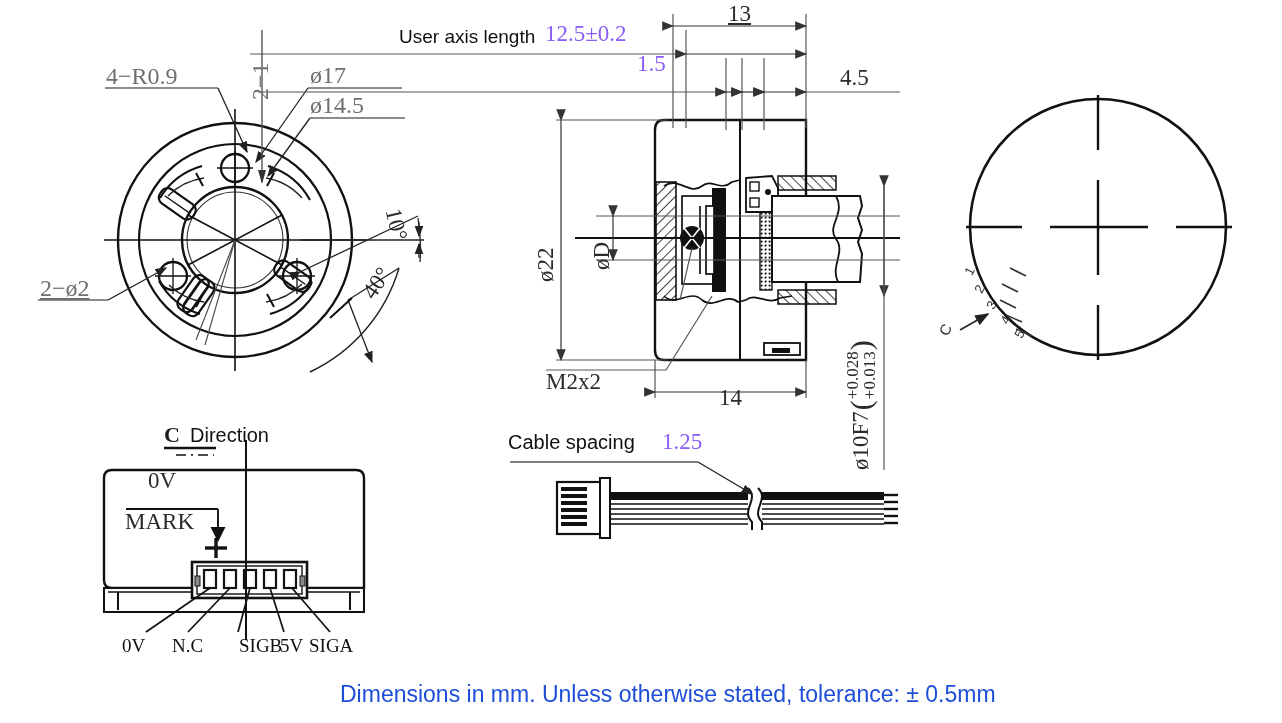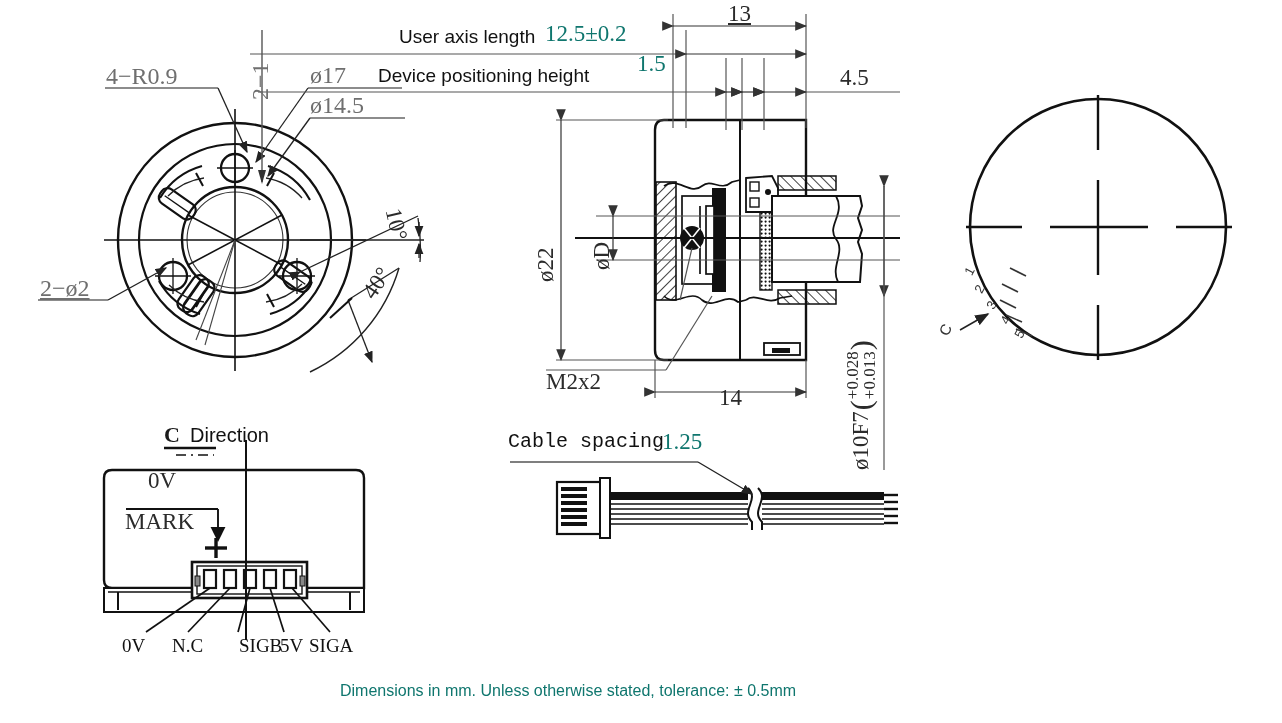--- a/index.html
+++ b/index.html
@@ -8,23 +8,23 @@
     width:1282px;height:723px;position:relative;overflow:hidden;
     font-family:"Liberation Sans", sans-serif;
     color:#1a1a1a;
   }
   #sheet{position:absolute;left:0;top:0;width:1282px;height:723px;}
   svg.layer{position:absolute;left:0;top:0;width:1282px;height:723px;overflow:visible;}
   .txt{position:absolute;white-space:nowrap;line-height:1;}
   .lbl-dark{color:#111;font-size:19px;}
   .lbl-gray{color:#6f6f6f;font-size:24px;font-family:"Liberation Serif",serif;}
   .dim{color:#2b2b2b;font-size:23px;font-family:"Liberation Serif",serif;}
-  .dimg{color:#0f766e;font-size:23px;font-family:"Liberation Serif",serif;}
+  .dimg{color:#8b5cf6;font-size:23px;font-family:"Liberation Serif",serif;}
   .small{font-size:13px;}
-  .caption{font-size:16px;color:#0f766e;}
+  .caption{font-size:23px;color:#1d4ed8;}
   .rot90{transform:rotate(-90deg);transform-origin:left top;}
   .pin{font-size:19px;color:#111;font-family:"Liberation Serif",serif;}
   .mono-c{font-family:"Liberation Serif",serif;font-weight:bold;font-size:22px;}
 </style>
 </head>
 <body>
 
 <div id="sheet">
 
   <svg class="layer" viewBox="0 0 1282 723">
@@ -389,21 +389,20 @@
   <div class="txt lbl-gray" style="left:106px;top:64px;">4−R0.9</div>
   <div class="txt lbl-gray" style="left:40px;top:276px;text-decoration:underline;">2−ø2</div>
   <div class="txt lbl-gray rot90" style="left:248px;top:100px;">2−1</div>
   <div class="txt lbl-gray" style="left:310px;top:63px;">ø17</div>
   <div class="txt lbl-gray" style="left:310px;top:93px;">ø14.5</div>
   <div class="txt dim" style="left:404px;top:206px;transform:rotate(77deg);transform-origin:left top;">10°</div>
   <div class="txt dim" style="left:358px;top:290px;transform:rotate(-56deg);transform-origin:left top;">40°</div>
 
   <div class="txt lbl-dark" style="left:399px;top:27px;">User axis length</div>
   <div class="txt dimg" style="left:545px;top:22px;">12.5±0.2</div>
-  <div class="txt lbl-dark" style="left:378px;top:66px;">Device positioning height</div>
   <div class="txt dimg" style="left:637px;top:52px;">1.5</div>
   <div class="txt dim" style="left:728px;top:2px;text-decoration:underline;">13</div>
   <div class="txt dim" style="left:840px;top:66px;">4.5</div>
 
   <div class="txt dim rot90" style="left:534px;top:282px;">ø22</div>
   <div class="txt dim rot90" style="left:590px;top:270px;">øD</div>
 
   <div class="txt dim" style="left:546px;top:370px;">M2x2</div>
   <div class="txt dim" style="left:719px;top:386px;">14</div>
 
@@ -429,18 +428,18 @@
   <div class="txt lbl-dark" style="left:190px;top:425px;font-size:20px;">Direction</div>
   <div class="txt dim" style="left:148px;top:469px;">0V</div>
   <div class="txt dim" style="left:125px;top:510px;">MARK</div>
 
   <div class="txt pin" style="left:122px;top:636px;">0V</div>
   <div class="txt pin" style="left:163px;top:636px;margin-left:9px;">N.C</div>
   <div class="txt pin" style="left:212px;top:636px;margin-left:27px;">SIGB</div>
   <div class="txt pin" style="left:280px;top:636px;">5V</div>
   <div class="txt pin" style="left:309px;top:636px;">SIGA</div>
 
-  <div class="txt lbl-dark" style="left:508px;top:432px;font-size:20px;font-family:Liberation Mono, monospace;">Cable spacing</div>
+  <div class="txt lbl-dark" style="left:508px;top:432px;font-size:20px;">Cable spacing</div>
   <div class="txt dimg" style="left:662px;top:430px;">1.25</div>
 
   <div class="txt caption" style="left:340px;top:683px;">Dimensions in mm. Unless otherwise stated, tolerance: ± 0.5mm</div>
 
 </div>
 
 </body></html>

